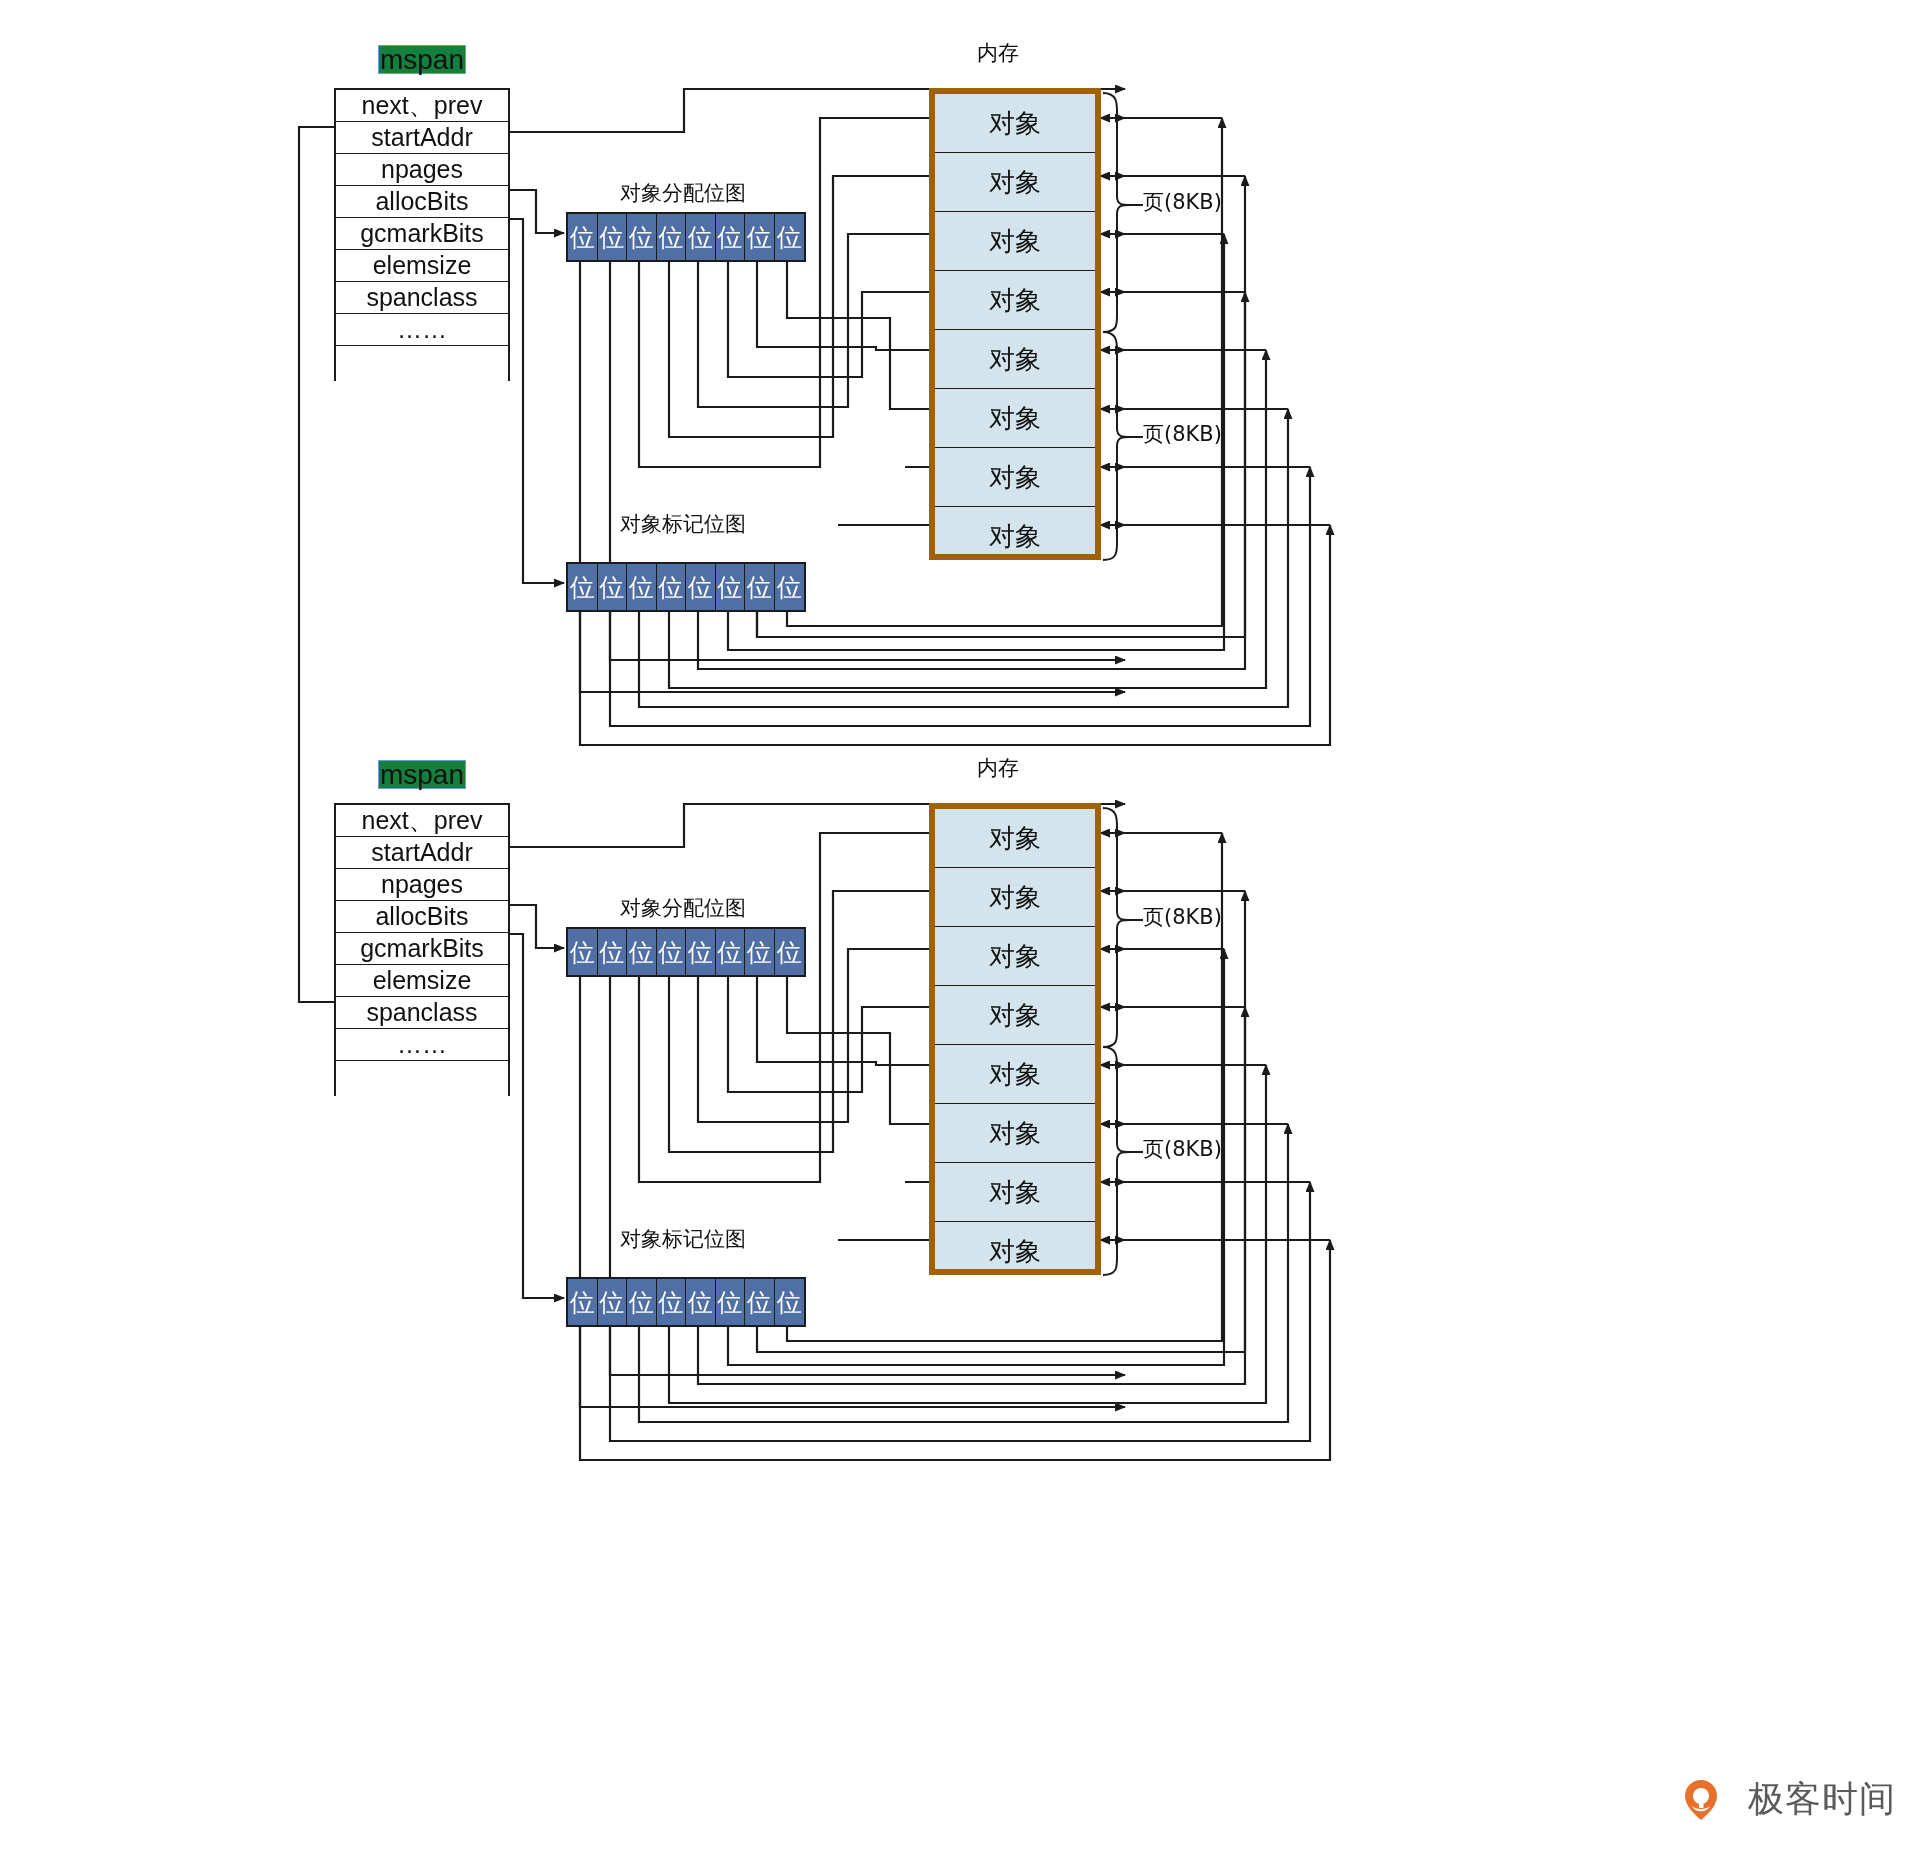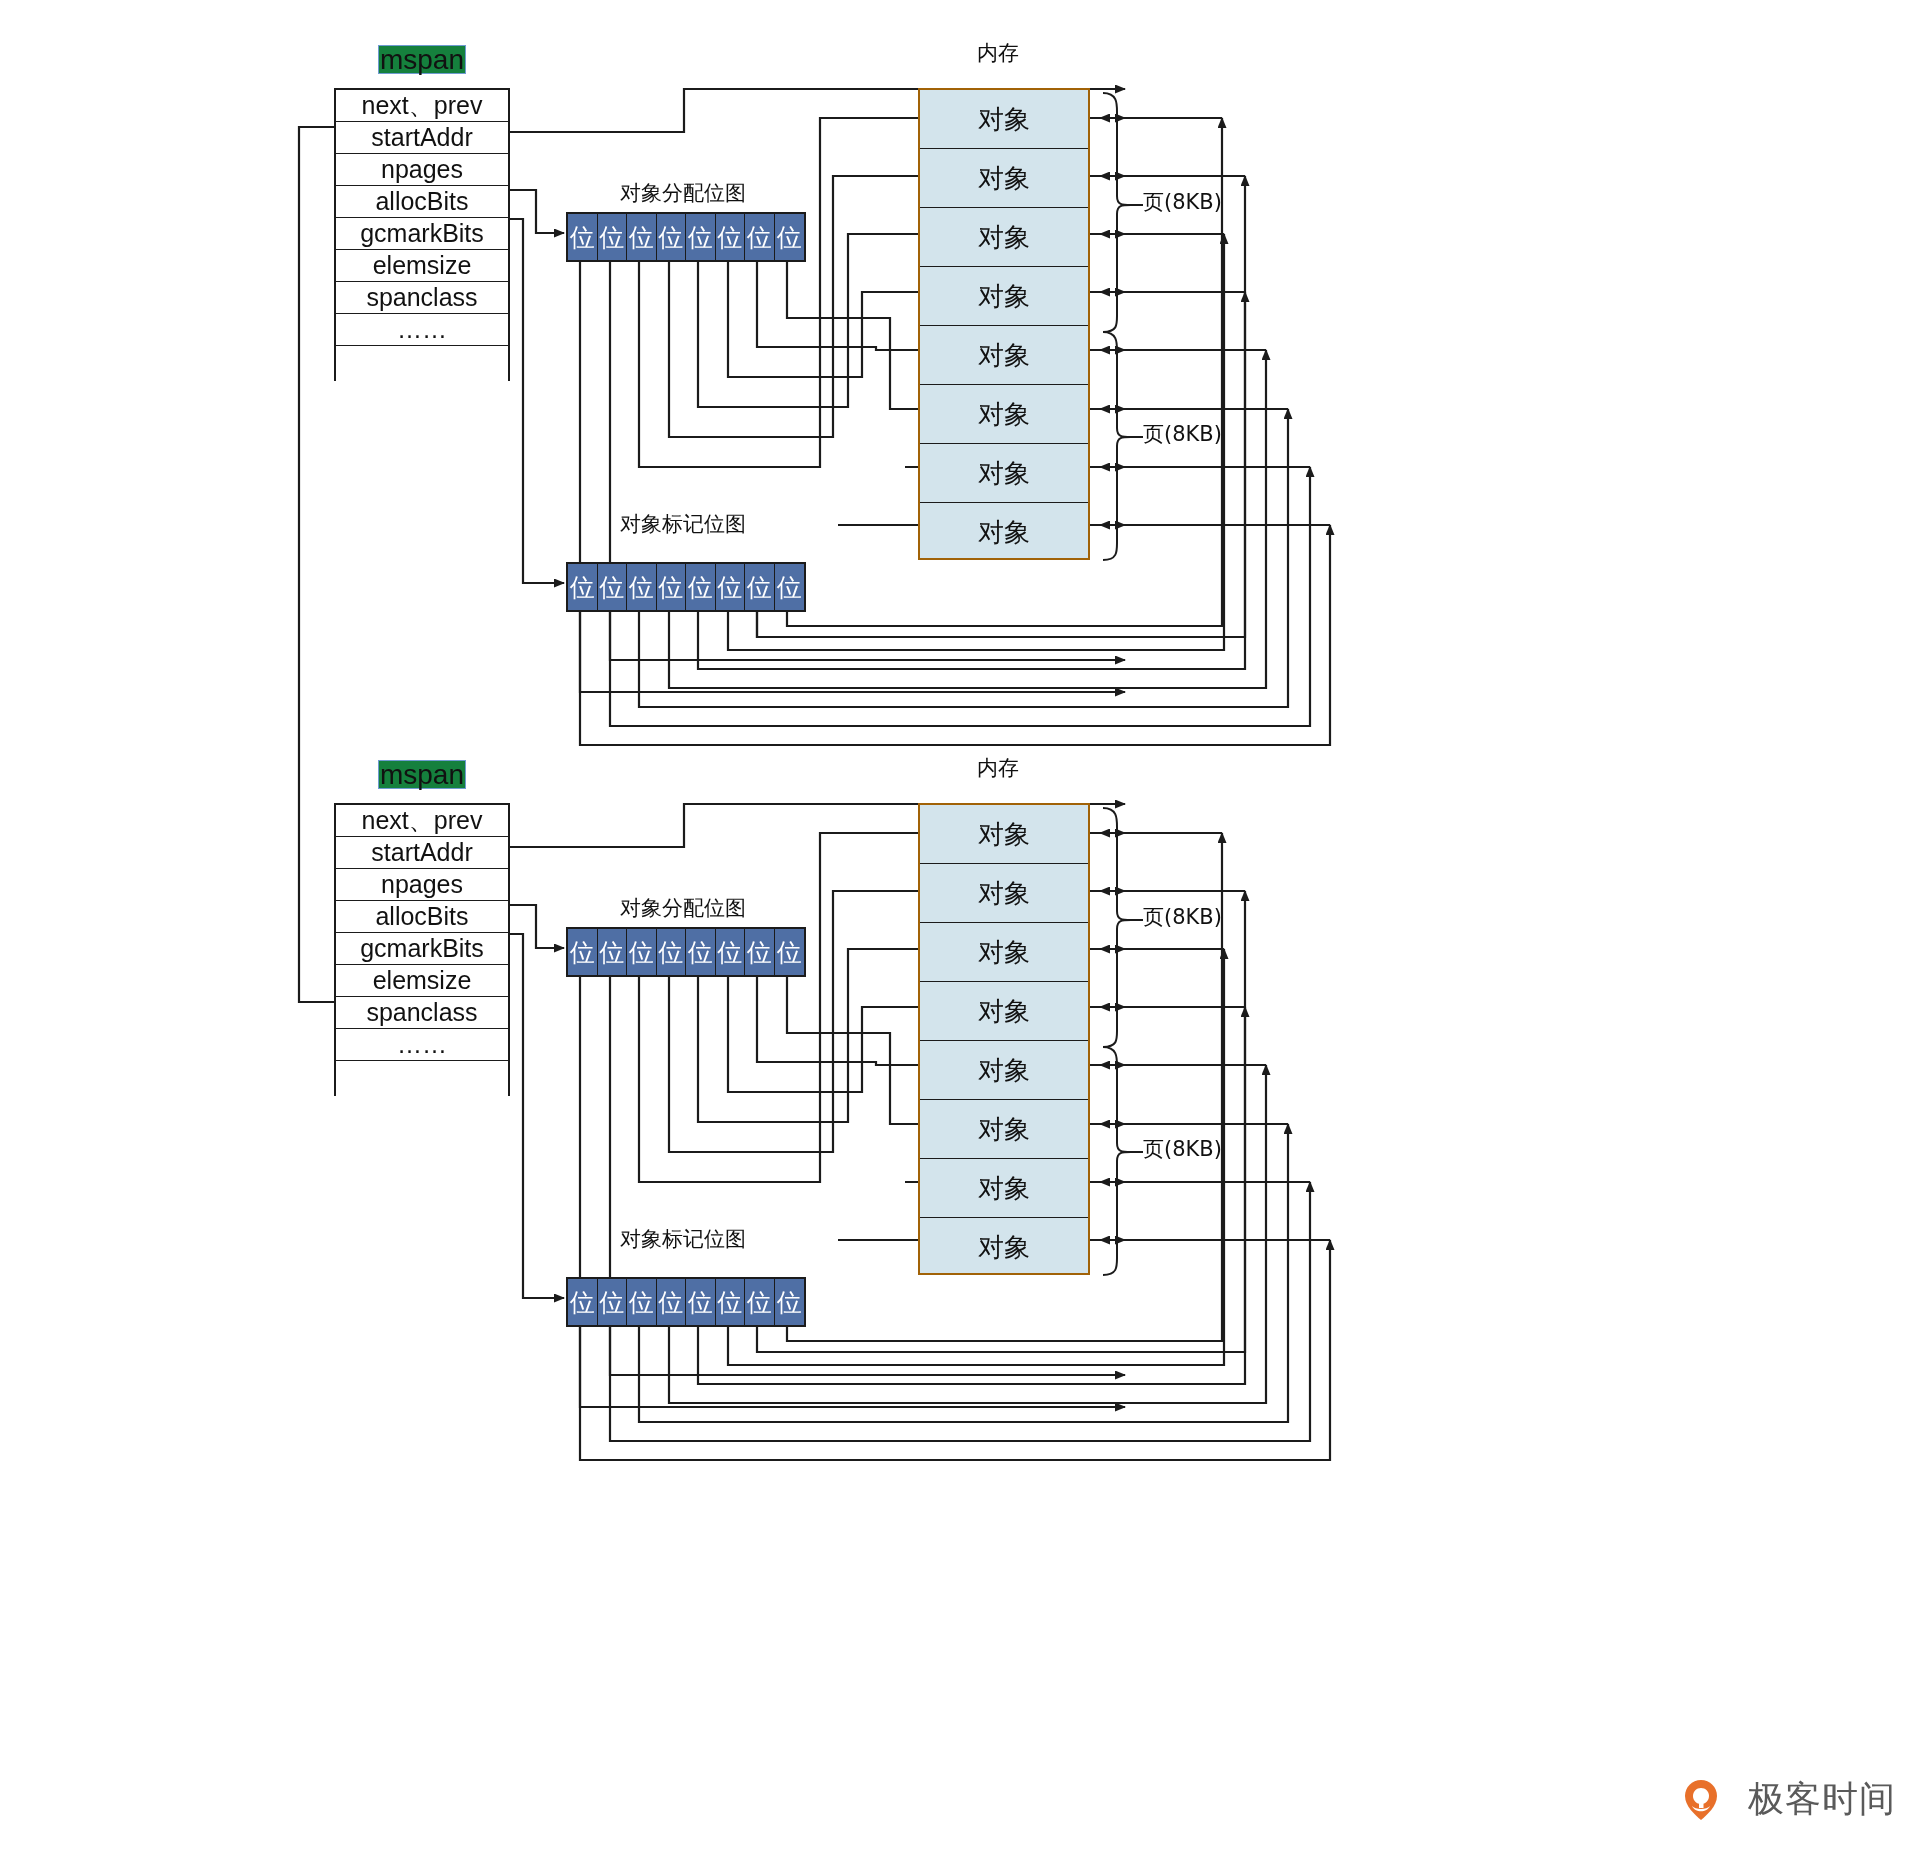--- a/index.html
+++ b/index.html
@@ -74,23 +74,24 @@
     justify-content:center;
     color:#ffffff;
     font-size:25px;
     font-family:"DejaVu Sans","Liberation Sans",sans-serif;
   }
   .bit-cell:last-child{border-right:none;}
 
   
   .mem-col{
     position:absolute;
-    border:2px solid #a16207;
+    border:6px solid #a16207;
     box-sizing:border-box;
     background:#d3e4ec;
+    margin-left:11px;
   }
   .mem-row{
     border-bottom:1.8px solid #1b1b1b;
     display:flex;
     align-items:center;
     justify-content:center;
     font-size:26px;
     box-sizing:border-box;
     font-family:"DejaVu Sans","Liberation Sans",sans-serif;
     color:#111;

